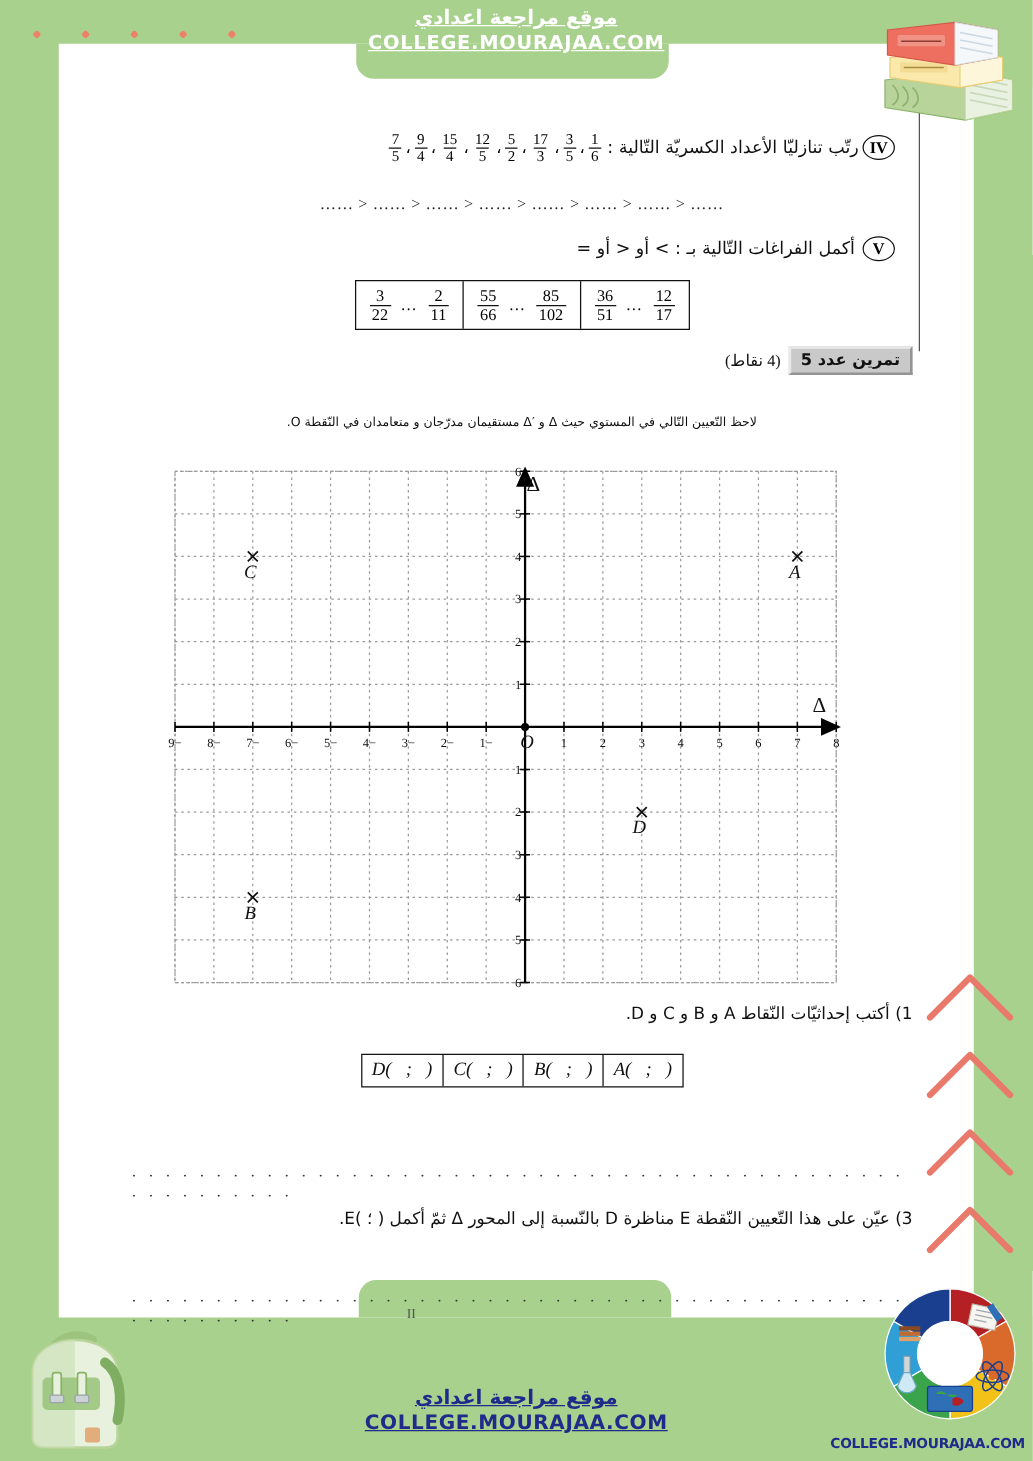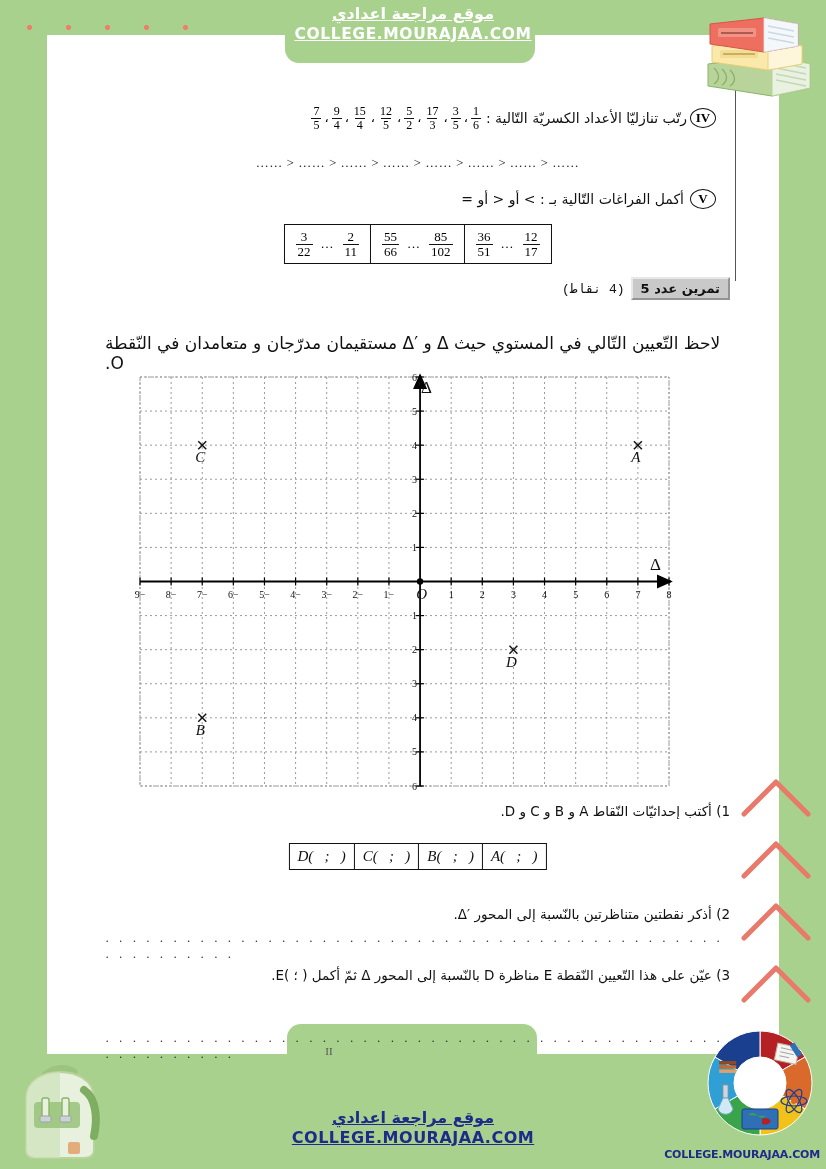--- a/index.html
+++ b/index.html
@@ -178,28 +178,28 @@
   #ex3-title {
     position: absolute; right: 0; top: 196px;
     display: flex; direction: rtl; align-items: center; gap: 6px;
   }
   .badge-box {
     background: #c9c9c9; border: 2px outset #e8e8e8;
     padding: 2px 8px; font-family: "DejaVu Sans", sans-serif;
     font-size: 13px; font-weight: bold; color: #111;
   }
   .pts {
-    font-family: Liberation Mono, monospace; font-size: 13px; color: #111;
+    font-family: Liberation Serif, serif; font-size: 13px; color: #111;
     direction: rtl;
   }
 
   #ex3-intro {
     position: absolute; right: 0; top: 252px; width: 625px;
-    text-align: left; font-family: "DejaVu Sans", sans-serif;
-    font-size: 17px; color: #111; direction: rtl;
+    text-align: center; font-family: "DejaVu Sans", sans-serif;
+    font-size: 10px; color: #111; direction: rtl;
   }
 
   
   #graph-wrap {
     position: absolute; left: 27px; top: 288px;
     width: 545px; height: 425px;
   }
 
   
   .qline {
@@ -449,24 +449,20 @@
       <span>أكتب إحداثيّات النّقاط A و B و C و D.</span>
     </div>
 
     <div id="coord-table">
         <div class="ccell">D(   ;   )</div>
         <div class="ccell">C(   ;   )</div>
         <div class="ccell">B(   ;   )</div>
         <div class="ccell">A(   ;   )</div>
       </div>
 
-    <div class="qline" style="top:825px;">
-      <span>2)</span>
-      <span>أذكر نقطتين متناظرتين بالنّسبة إلى المحور ′Δ.</span>
-    </div>
     <div class="dotted-fill" style="top:852px;">· · · · · · · · · · · · · · · · · · · · · · · · · · · · · · · · · · · · · · · · · · · · · · · · · · · · · · · ·</div>
 
     <div class="qline" style="top:886px;">
       <span>3)</span>
       <span>عيّن على هذا التّعيين النّقطة E مناظرة D بالنّسبة إلى المحور Δ ثمّ أكمل ( ؛ )E.</span>
     </div>
 
     <div class="dotted-fill" style="top:952px;">· · · · · · · · · · · · · · · · · · · · · · · · · · · · · · · · · · · · · · · · · · · · · · · · · · · · · · · ·</div>
   </div>
 </div>

